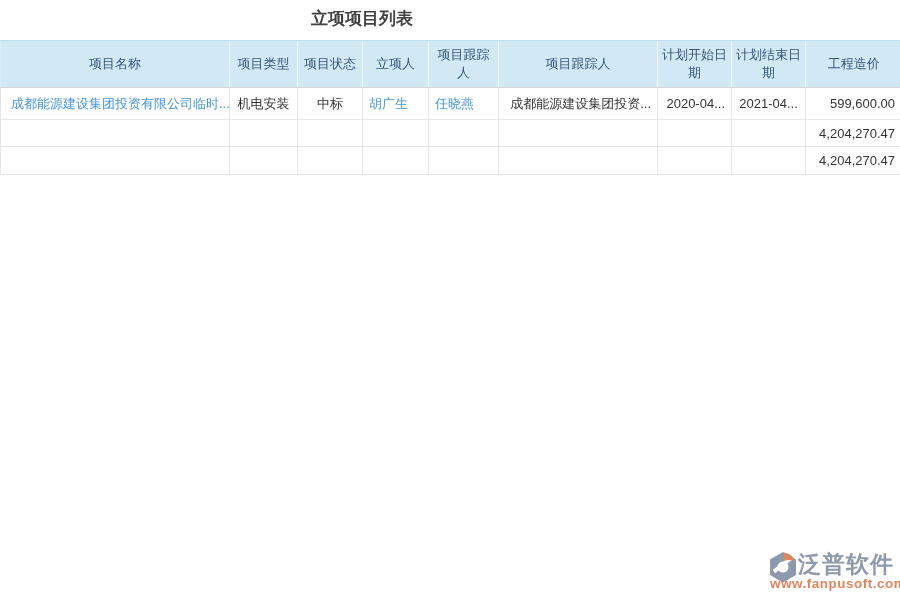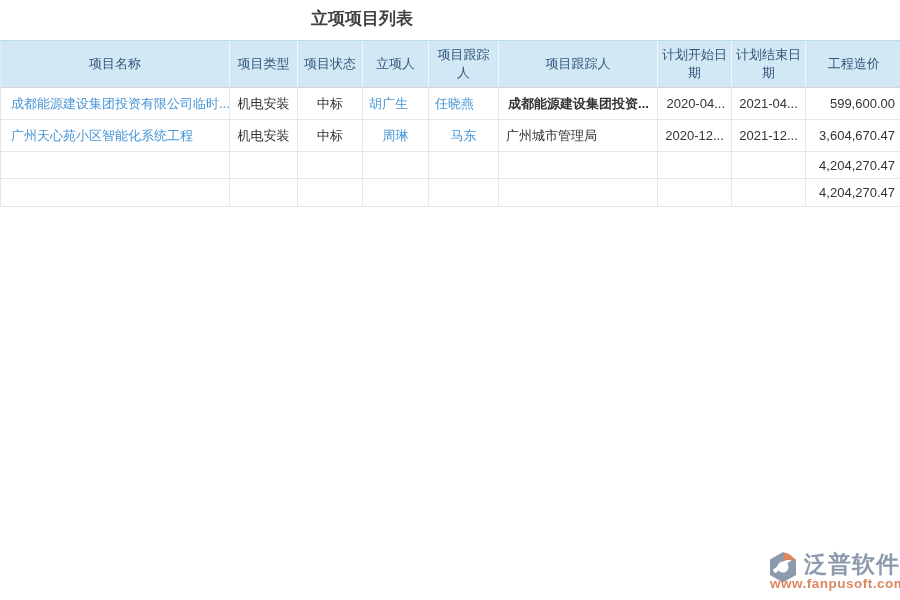--- a/index.html
+++ b/index.html
@@ -46,21 +46,21 @@
   }
   table.project-table td[data-name="cell-name"]{padding-left:10px;}
   table.project-table td[data-name="cell-org"]{padding-left:7px;}
   tbody tr{height:32px;}
   tbody tr.short{height:27px;}
   tbody tr:last-child{height:28px;}
   a.link{color:var(--link);text-decoration:none;cursor:pointer;}
   .fanpu-logo{position:absolute;left:752px;top:548px;width:148px;height:48px;}
   .fanpu-logo .icon{position:absolute;left:17px;top:3px;}
   .fanpu-logo .brand{
-    position:absolute;left:52px;top:1px;
+    position:absolute;left:46px;top:1px;
     font-size:23px;font-weight:bold;color:var(--brand-gray);
     letter-spacing:1px;white-space:nowrap;
   }
   .fanpu-logo .url{
     position:absolute;left:18px;top:28px;
     font-size:13.5px;font-weight:bold;color:var(--brand-orange);
     letter-spacing:0.5px;white-space:nowrap;
   }
 </style>
 </head>
@@ -93,35 +93,24 @@
         <th data-name="col-header-cost">工程造价</th>
       </tr>
   </thead>
   <tbody id="body-rows" data-name="table-body">
       <tr data-name="table-row">
         <td data-name="cell-name" style="text-align: left;"><a class="link" data-name="name-link">成都能源建设集团投资有限公司临时...</a></td>
         <td data-name="cell-type" style="text-align: center;">机电安装</td>
         <td data-name="cell-status" style="text-align: center;">中标</td>
         <td data-name="cell-creator" style=" font-family: Liberation Serif, serif;"><a class="link" data-name="creator-link">胡广生</a></td>
         <td data-name="cell-tracker" style="text-align: left;"><a class="link" data-name="tracker-link">任晓燕</a></td>
-        <td data-name="cell-org" style="text-align: center; font-weight: bold;">成都能源建设集团投资...</td>
+        <td data-name="cell-org" style="text-align: right;">成都能源建设集团投资...</td>
         <td data-name="cell-start" style="text-align: right;">2020-04...</td>
         <td data-name="cell-end" style="text-align: center;">2021-04...</td>
         <td data-name="cell-cost" style="text-align: right;">599,600.00</td>
-      </tr>
-      <tr data-name="table-row">
-        <td data-name="cell-name" style="text-align: left;"><a class="link" data-name="name-link">广州天心苑小区智能化系统工程</a></td>
-        <td data-name="cell-type" style="text-align: center;">机电安装</td>
-        <td data-name="cell-status" style="text-align: center;">中标</td>
-        <td data-name="cell-creator" style="text-align: center;"><a class="link" data-name="creator-link">周琳</a></td>
-        <td data-name="cell-tracker" style="text-align: center;"><a class="link" data-name="tracker-link">马东</a></td>
-        <td data-name="cell-org" style="text-align: left;">广州城市管理局</td>
-        <td data-name="cell-start" style="text-align: center;">2020-12...</td>
-        <td data-name="cell-end" style="text-align: center;">2021-12...</td>
-        <td data-name="cell-cost" style="text-align: right;">3,604,670.47</td>
       </tr>
       <tr data-name="table-row" class="short">
         <td data-name="cell-name" style="text-align: left;"></td>
         <td data-name="cell-type" style="text-align: center;"></td>
         <td data-name="cell-status" style="text-align: center;"></td>
         <td data-name="cell-creator" style="text-align: center;"></td>
         <td data-name="cell-tracker" style="text-align: center;"></td>
         <td data-name="cell-org" style="text-align: left;"></td>
         <td data-name="cell-start" style="text-align: center;"></td>
         <td data-name="cell-end" style="text-align: center;"></td>

